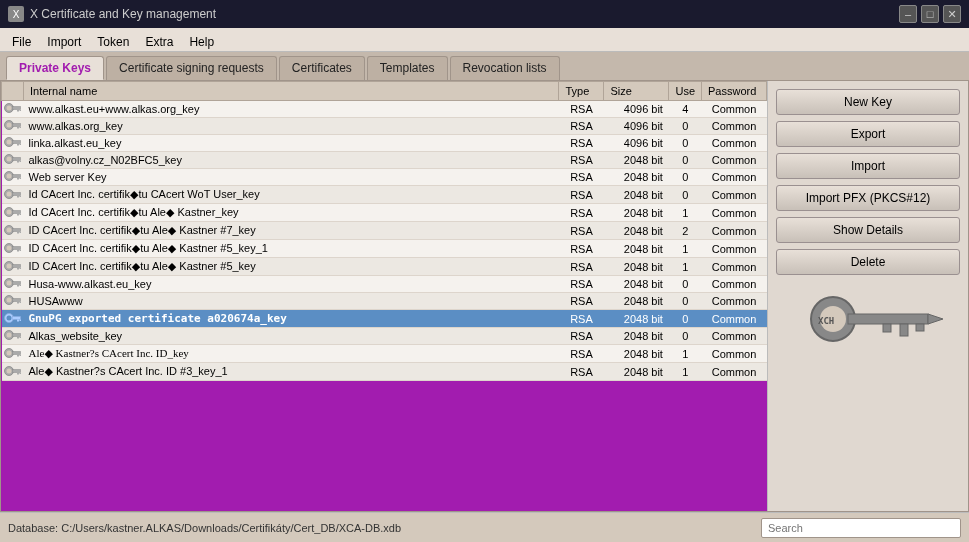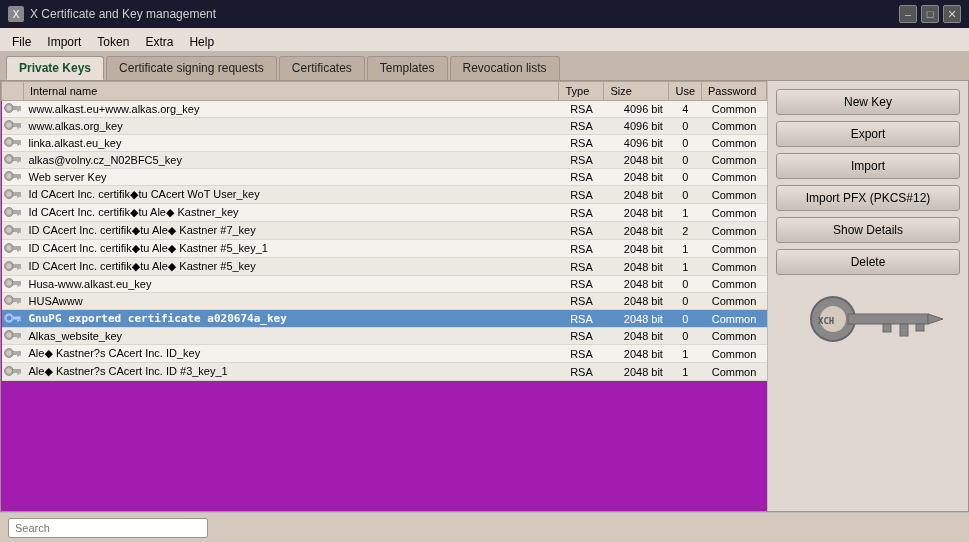--- a/index.html
+++ b/index.html
@@ -90,21 +90,21 @@
       border-radius: 3px 3px 0 0;
       cursor: pointer;
       font-size: 12px;
       color: #222;
       white-space: nowrap;
     }
     .tab.active {
       background: #e8e0d8;
       border-bottom: 1px solid #e8e0d8;
       font-weight: bold;
-      color: #14532d;
+      color: #a21caf;
     }
     
     .content-pane {
       flex: 1;
       background: #a21caf;
       border: 1px solid #a0948a;
       display: flex;
       overflow: hidden;
     }
     
@@ -452,21 +452,21 @@
                 <td style="text-align: center;">Common</td>
               </tr>
               <tr>
                 <td style="text-align: center; padding: 1px 2px;"><svg width="18" height="12" viewBox="0 0 18 12" xmlns="http://www.w3.org/2000/svg">
     <circle cx="5" cy="6" r="4.5" fill="#aaa" stroke="#888" stroke-width="0.8"></circle>
     <circle cx="5" cy="6" r="2.5" fill="#d4c9bc"></circle>
     <rect x="8.5" y="4.5" width="8" height="3" fill="#aaa" stroke="#888" stroke-width="0.5"></rect>
     <rect x="13" y="7.5" width="2" height="2" fill="#aaa"></rect>
     <rect x="15.5" y="7.5" width="1.5" height="1.5" fill="#aaa"></rect>
   </svg></td>
-                <td style="font-family: Liberation Sans, sans-serif; font-weight: normal;">Ale◆ Kastner?s CAcert Inc. ID_key</td>
+                <td style="font-family: Liberation Serif, serif; font-weight: normal;">Ale◆ Kastner?s CAcert Inc. ID_key</td>
                 <td style="text-align: center;">RSA</td>
                 <td style="text-align: right; padding-right: 6px;">2048 bit</td>
                 <td style="text-align: center;">1</td>
                 <td style="text-align: center;">Common</td>
               </tr>
               <tr>
                 <td style="text-align: center; padding: 1px 2px;"><svg width="18" height="12" viewBox="0 0 18 12" xmlns="http://www.w3.org/2000/svg">
     <circle cx="5" cy="6" r="4.5" fill="#aaa" stroke="#888" stroke-width="0.8"></circle>
     <circle cx="5" cy="6" r="2.5" fill="#d4c9bc"></circle>
     <rect x="8.5" y="4.5" width="8" height="3" fill="#aaa" stroke="#888" stroke-width="0.5"></rect>
@@ -507,14 +507,17 @@
           <text x="30" y="43" font-size="9" fill="#555" font-family="monospace" font-weight="bold">XCH</text>
 
           <polygon points="140,33 155,38 140,43" fill="#888" stroke="#666" stroke-width="1"></polygon>
         </svg>
       </div>
     </div>
   </div>
 </div>
 
 <div class="status-bar">
+  <span class="status-db">
+    Database: C:/Users/kastner.ALKAS/Downloads/Certifikáty/Cert_DB/XCA-DB.xdb
+  </span>
   <input type="text" class="status-search" placeholder="Search" style="">
 </div>
 
 </body></html>

